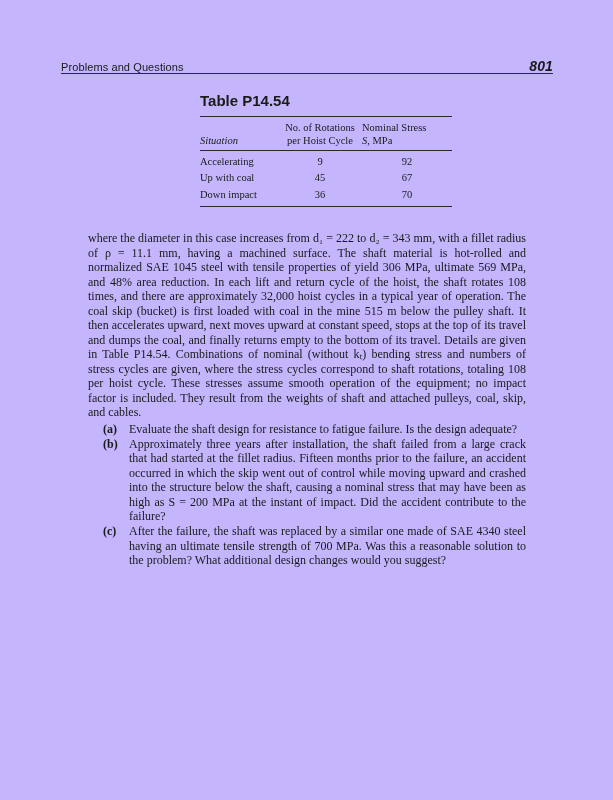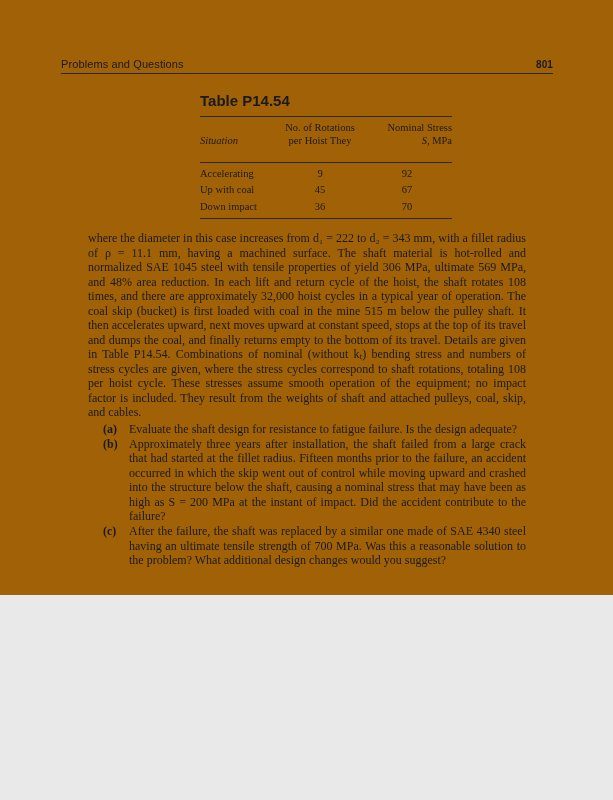--- a/index.html
+++ b/index.html
@@ -1,42 +1,43 @@
 <!DOCTYPE html>
 <html><head>
 <meta charset="utf-8">
 <style>
   html, body { margin: 0; padding: 0; background: #e9e9e9; }
   .page {
     position: relative;
     width: 613px;
-    height: 595px;
+    height: 800px;
     margin: 0 auto;
-    background: #a16207;
+    background: #c4b5fd;
     font-family: "Liberation Serif", serif;
     color: #1a1a1a;
     overflow: hidden;
   }
 
   
   .running-head {
     position: absolute;
     left: 61px;
     right: 60px;
     top: 58px;
     display: flex;
     justify-content: space-between;
     align-items: baseline;
     font-family: "Liberation Sans", sans-serif;
     font-size: 11px;
     letter-spacing: 0.1px;
   }
   .running-head .pagenum {
     font-weight: bold;
-    font-size: 10px;
+    font-size: 14px;
+    font-style: italic;
   }
   .head-rule {
     position: absolute;
     left: 61px;
     right: 60px;
     top: 73px;
     border-top: 1.2px solid #2a2a2a;
     height: 0;
   }
 
@@ -56,31 +57,31 @@
   table.ptable {
     width: 100%;
     border-collapse: collapse;
     font-size: 10.5px;
     border-top: 1.2px solid #2a2a2a;
     border-bottom: 1.2px solid #2a2a2a;
   }
   table.ptable th {
     font-weight: normal;
     vertical-align: bottom;
-    padding: 4px 0 15px 0;
+    padding: 4px 0 3px 0;
     border-bottom: 1px solid #2a2a2a;
     line-height: 1.25;
   }
   table.ptable td {
     padding: 1.5px 0;
     line-height: 1.25;
   }
   .col-sit { width: 78px; text-align: left; font-style: italic; }
   .col-rot { width: 84px; text-align: center; }
-  .col-str { width: 90px; text-align: right; }
+  .col-str { width: 90px; text-align: left; }
   td.num { text-align: center; }
   table.ptable tbody tr:first-child td { padding-top: 4px; margin-top: 23px; }
   table.ptable tbody tr:last-child td { padding-bottom: 5px; }
   .ital { font-style: italic; }
 
   
   .body-text {
     position: absolute;
     left: 88px;
     top: 231px;
@@ -119,21 +120,21 @@
   <div class="head-rule"></div>
 
   <section class="table-block">
     <div class="table-title">Table P14.54</div>
     <table class="ptable">
       <thead>
         <tr>
           <th class="col-sit">Situation</th>
           <th class="col-rot">
             <div>No. of Rotations</div>
-            <div>per Hoist They</div>
+            <div>per Hoist Cycle</div>
           </th>
           <th class="col-str">
             <div>Nominal Stress</div>
             <div><span class="ital">S</span><span>, MPa</span></div>
           </th>
         </tr>
       </thead>
       <tbody>
         <tr>
           <td>Accelerating</td>

